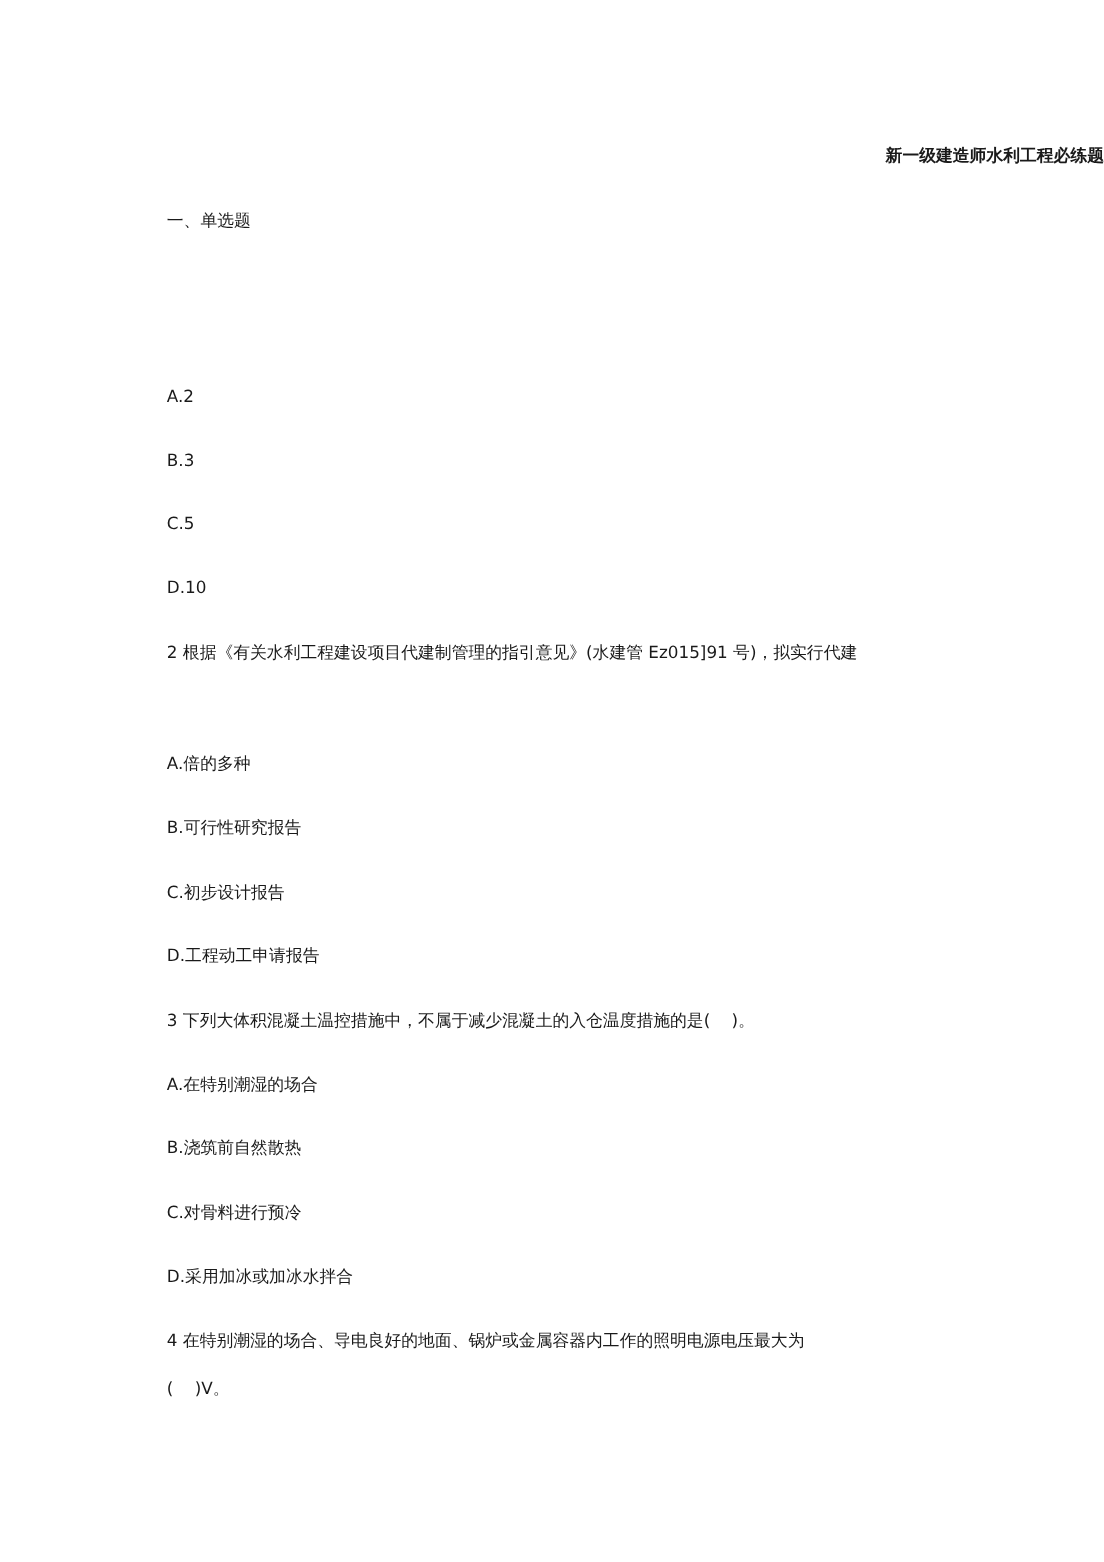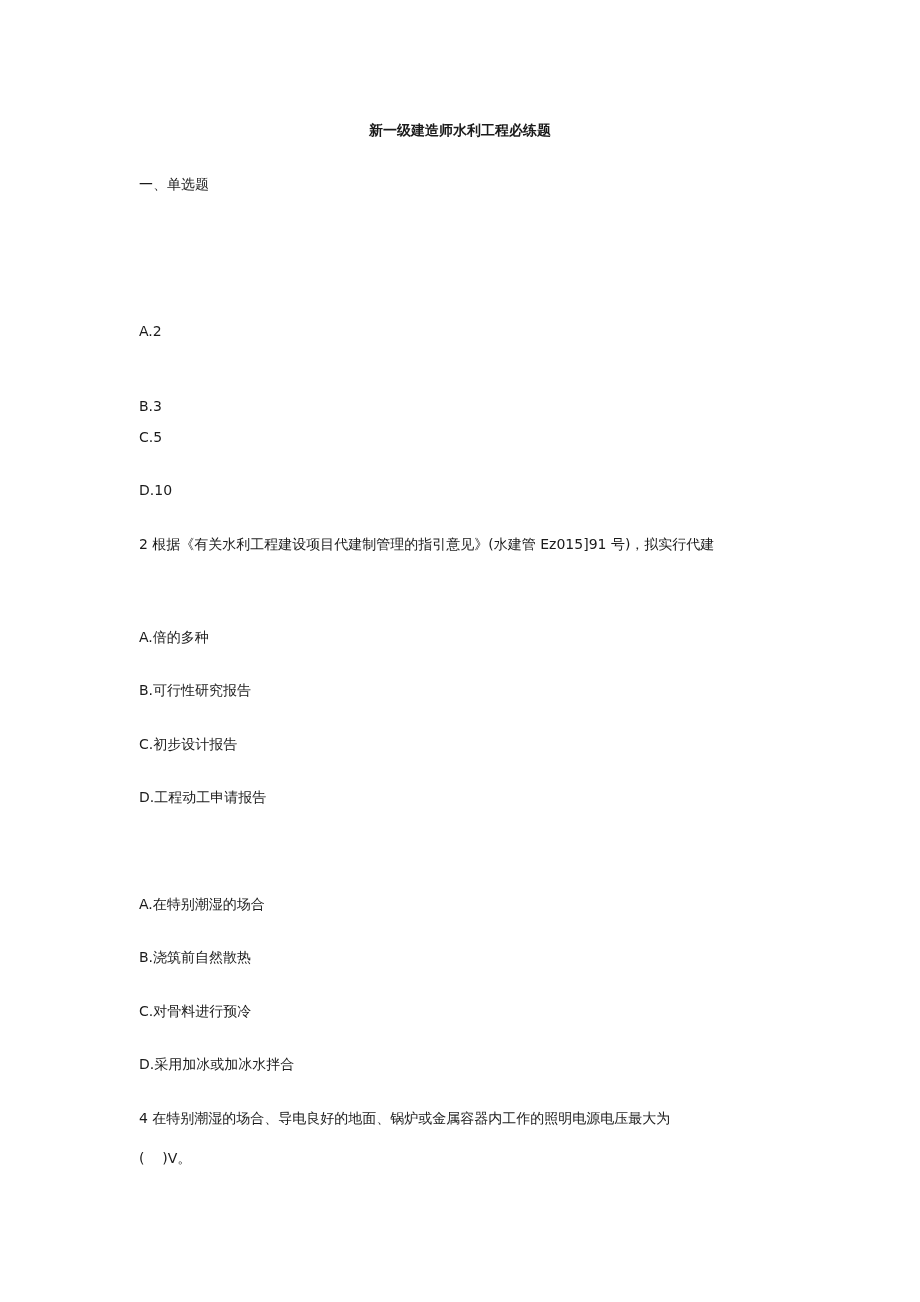--- a/index.html
+++ b/index.html
@@ -1,40 +1,41 @@
 <!DOCTYPE html>
 <html><head>
   <meta charset="utf-8">
   <style>
     html, body { margin: 0; padding: 0; background: #ffffff; }
     body { width: 920px; height: 1302px; position: relative; overflow: hidden;
            font-family: "DejaVu Sans", "Liberation Sans", sans-serif; color: #1a1a1a; }
     .page { position: absolute; left: 0; top: 0; width: 920px; height: 1302px; background: #fff; }
     .line { position: absolute; left: 139px; font-size: 14px; line-height: 18px; white-space: nowrap; }
-    .title { position: absolute; top: 121px; left: 0; width: 920px; text-align: center;
+    .title { position: absolute; top: 121px; left: 0; width: 920px; text-align: right;
              font-size: 14px; font-weight: bold; line-height: 18px; }
   </style>
 </head>
 <body>
 
 <div class="page">
   <div class="title">新一级建造师水利工程必练题</div>
   <div class="line" style="top:175px">一、单选题</div>
 
   <div class="line" style="top:322px">A.2</div>
-  <div class="line" style="top:397px">B.3</div>
+  <div class="line" style="top:375px">B.3</div>
   <div class="line" style="top:428px">C.5</div>
   <div class="line" style="top:481px">D.10</div>
 
   <div class="line" style="top:535px">2 根据《有关水利工程建设项目代建制管理的指引意见》(水建管 Ez015]91 号)，拟实行代建</div>
   <div class="line" style="top:628px">A.倍的多种</div>
   <div class="line" style="top:681px">B.可行性研究报告</div>
   <div class="line" style="top:735px">C.初步设计报告</div>
   <div class="line" style="top:788px">D.工程动工申请报告</div>
 
+  <div class="line" style="top:842px">3 下列大体积混凝土温控措施中，不属于减少混凝土的入仓温度措施的是(&nbsp;&nbsp;&nbsp; )。</div>
   <div class="line" style="top:895px">A.在特别潮湿的场合</div>
   <div class="line" style="top:948px">B.浇筑前自然散热</div>
   <div class="line" style="top:1002px">C.对骨料进行预冷</div>
   <div class="line" style="top:1055px">D.采用加冰或加冰水拌合</div>
 
   <div class="line" style="top:1109px">4 在特别潮湿的场合、导电良好的地面、锅炉或金属容器内工作的照明电源电压最大为</div>
   <div class="line" style="top:1149px">(&nbsp;&nbsp;&nbsp; )V。</div>
 </div>
 
 </body></html>

